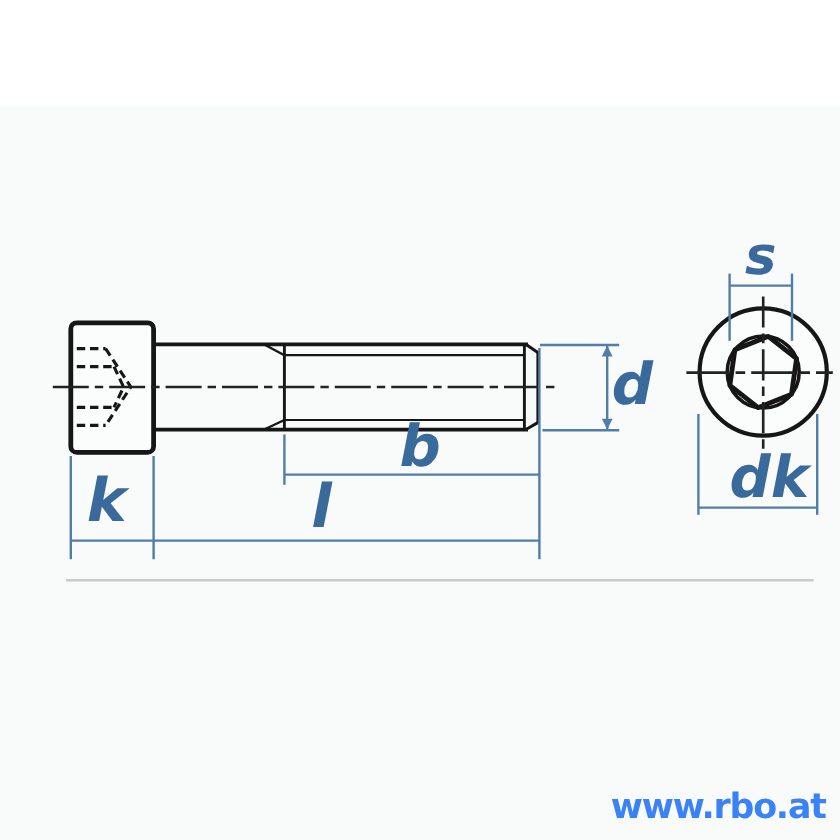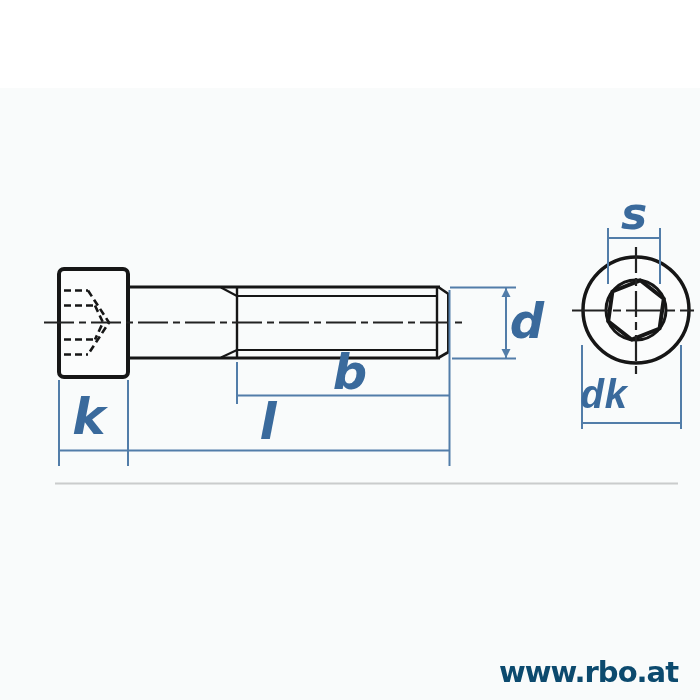--- a/index.html
+++ b/index.html
@@ -15,24 +15,24 @@
   .dim-label{
     position:absolute;transform:translate(-50%,-50%);
     font-style:italic;font-weight:bold;color:#3a6a9c;line-height:1;
     white-space:nowrap;
   }
   .lbl-k{left:89px;top:417px;font-size:50px;}
   .lbl-l{left:268px;top:422px;font-size:50px;}
   .lbl-b{left:350px;top:372px;font-size:48px;}
   .lbl-d{left:527px;top:321px;font-size:48px;}
   .lbl-s{left:634px;top:214px;font-size:44px;}
-  .lbl-dk{left:604px;top:398px;font-size:40px;font-family:Liberation Mono, monospace;}
+  .lbl-dk{left:641px;top:398px;font-size:48px;}
   .watermark{
-    position:absolute;right:22px;bottom:11px;
-    font-size:29px;font-weight:bold;letter-spacing:-1px;color:#0c4a6e;
+    position:absolute;right:12px;bottom:11px;
+    font-size:29px;font-weight:bold;letter-spacing:-1px;color:#3b82f6;
   }
 </style>
 </head>
 <body>
 
 <div class="band"></div>
 
 <svg class="drawing" width="700" height="700" viewBox="0 0 700 700">
 
   <g>

